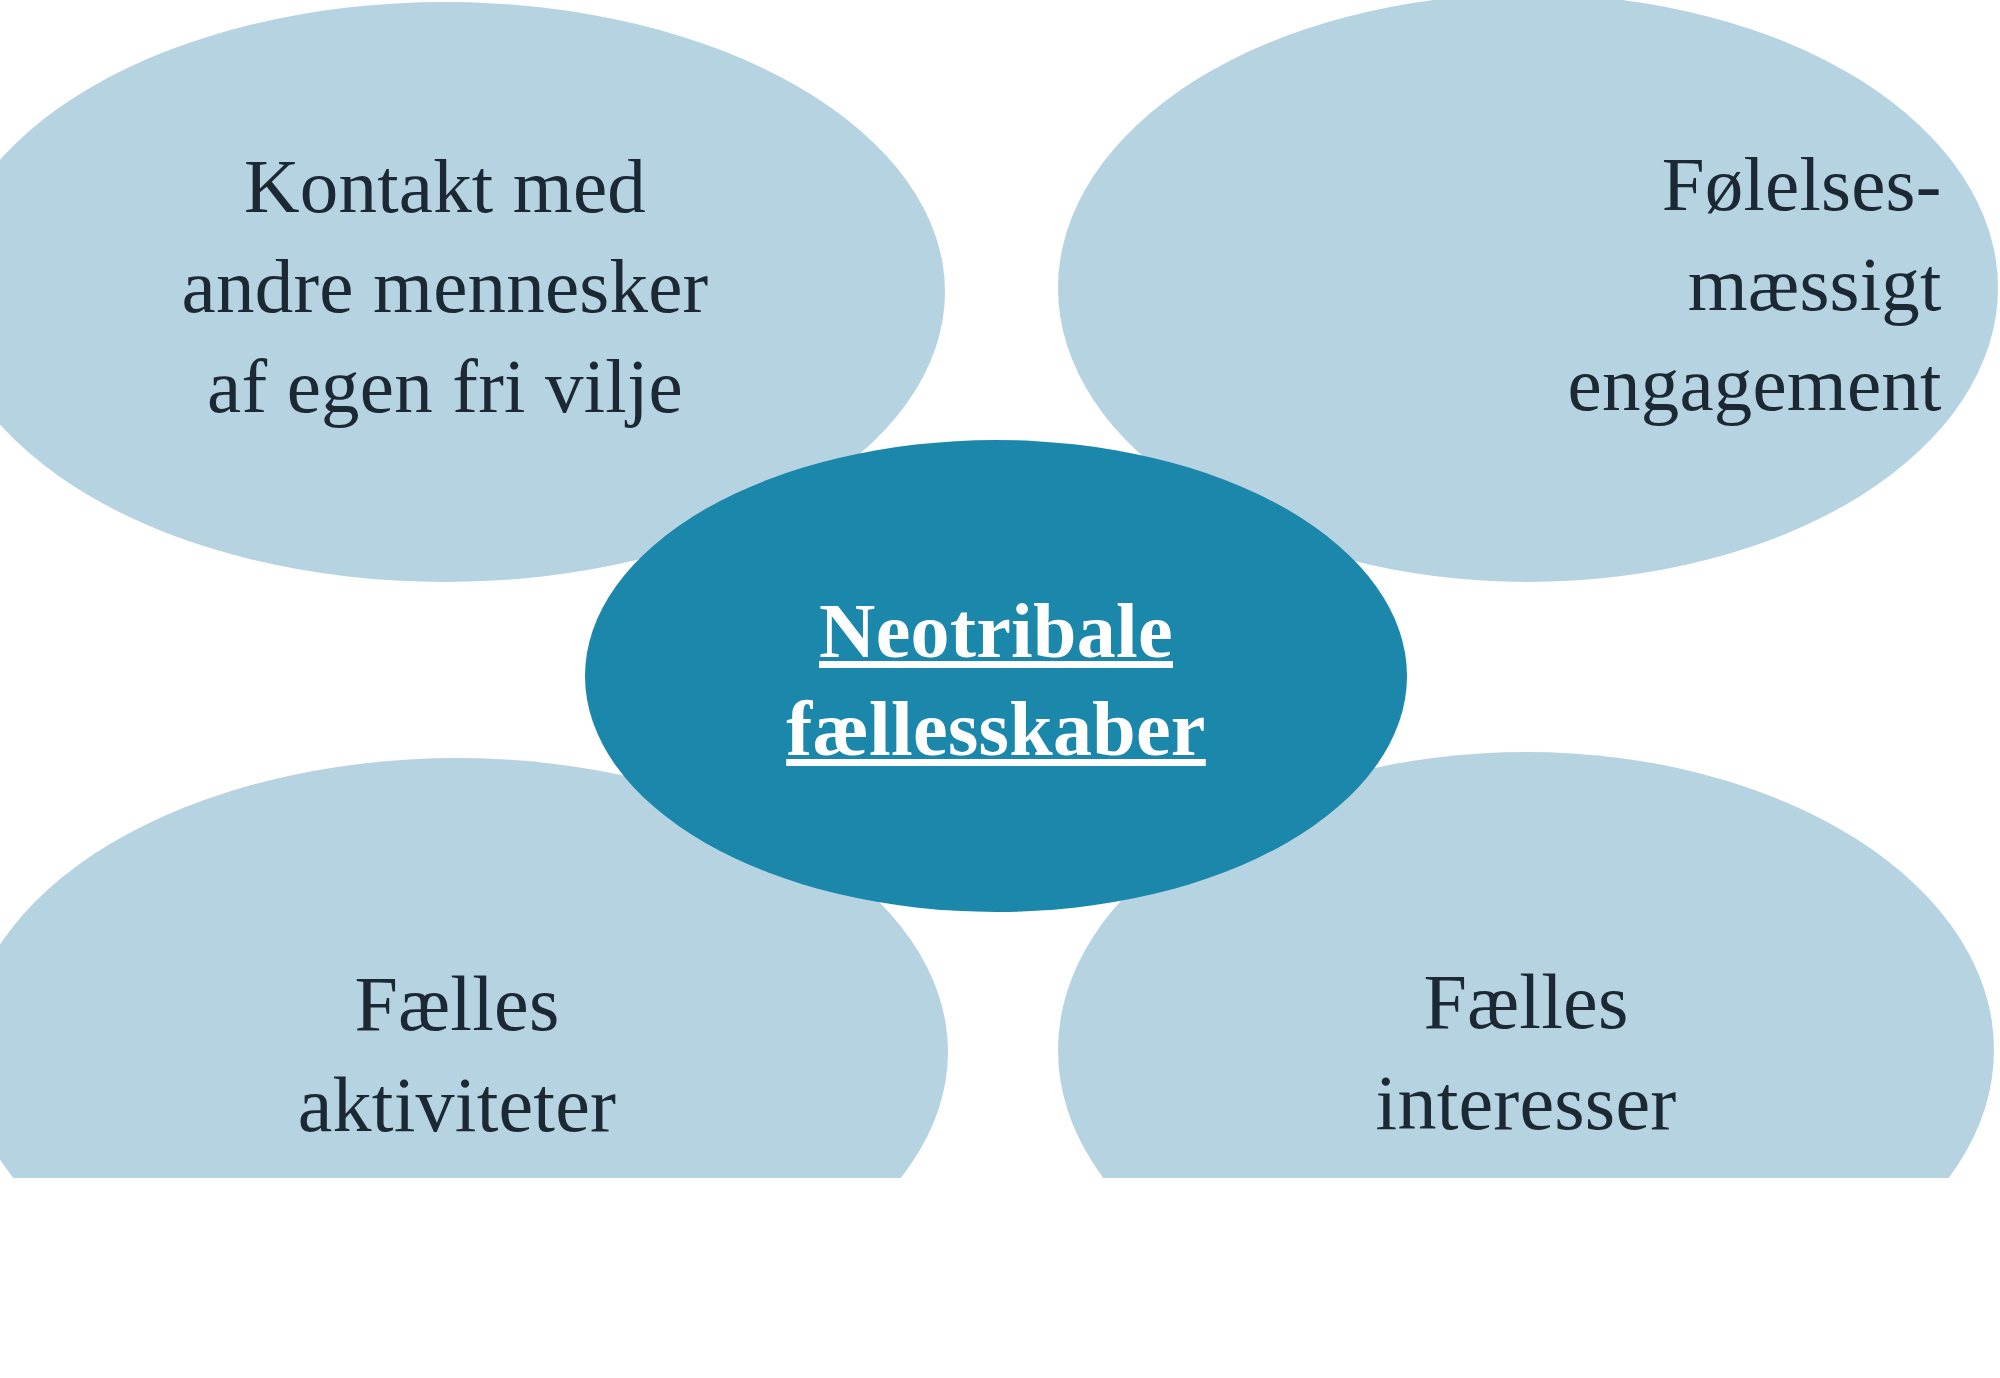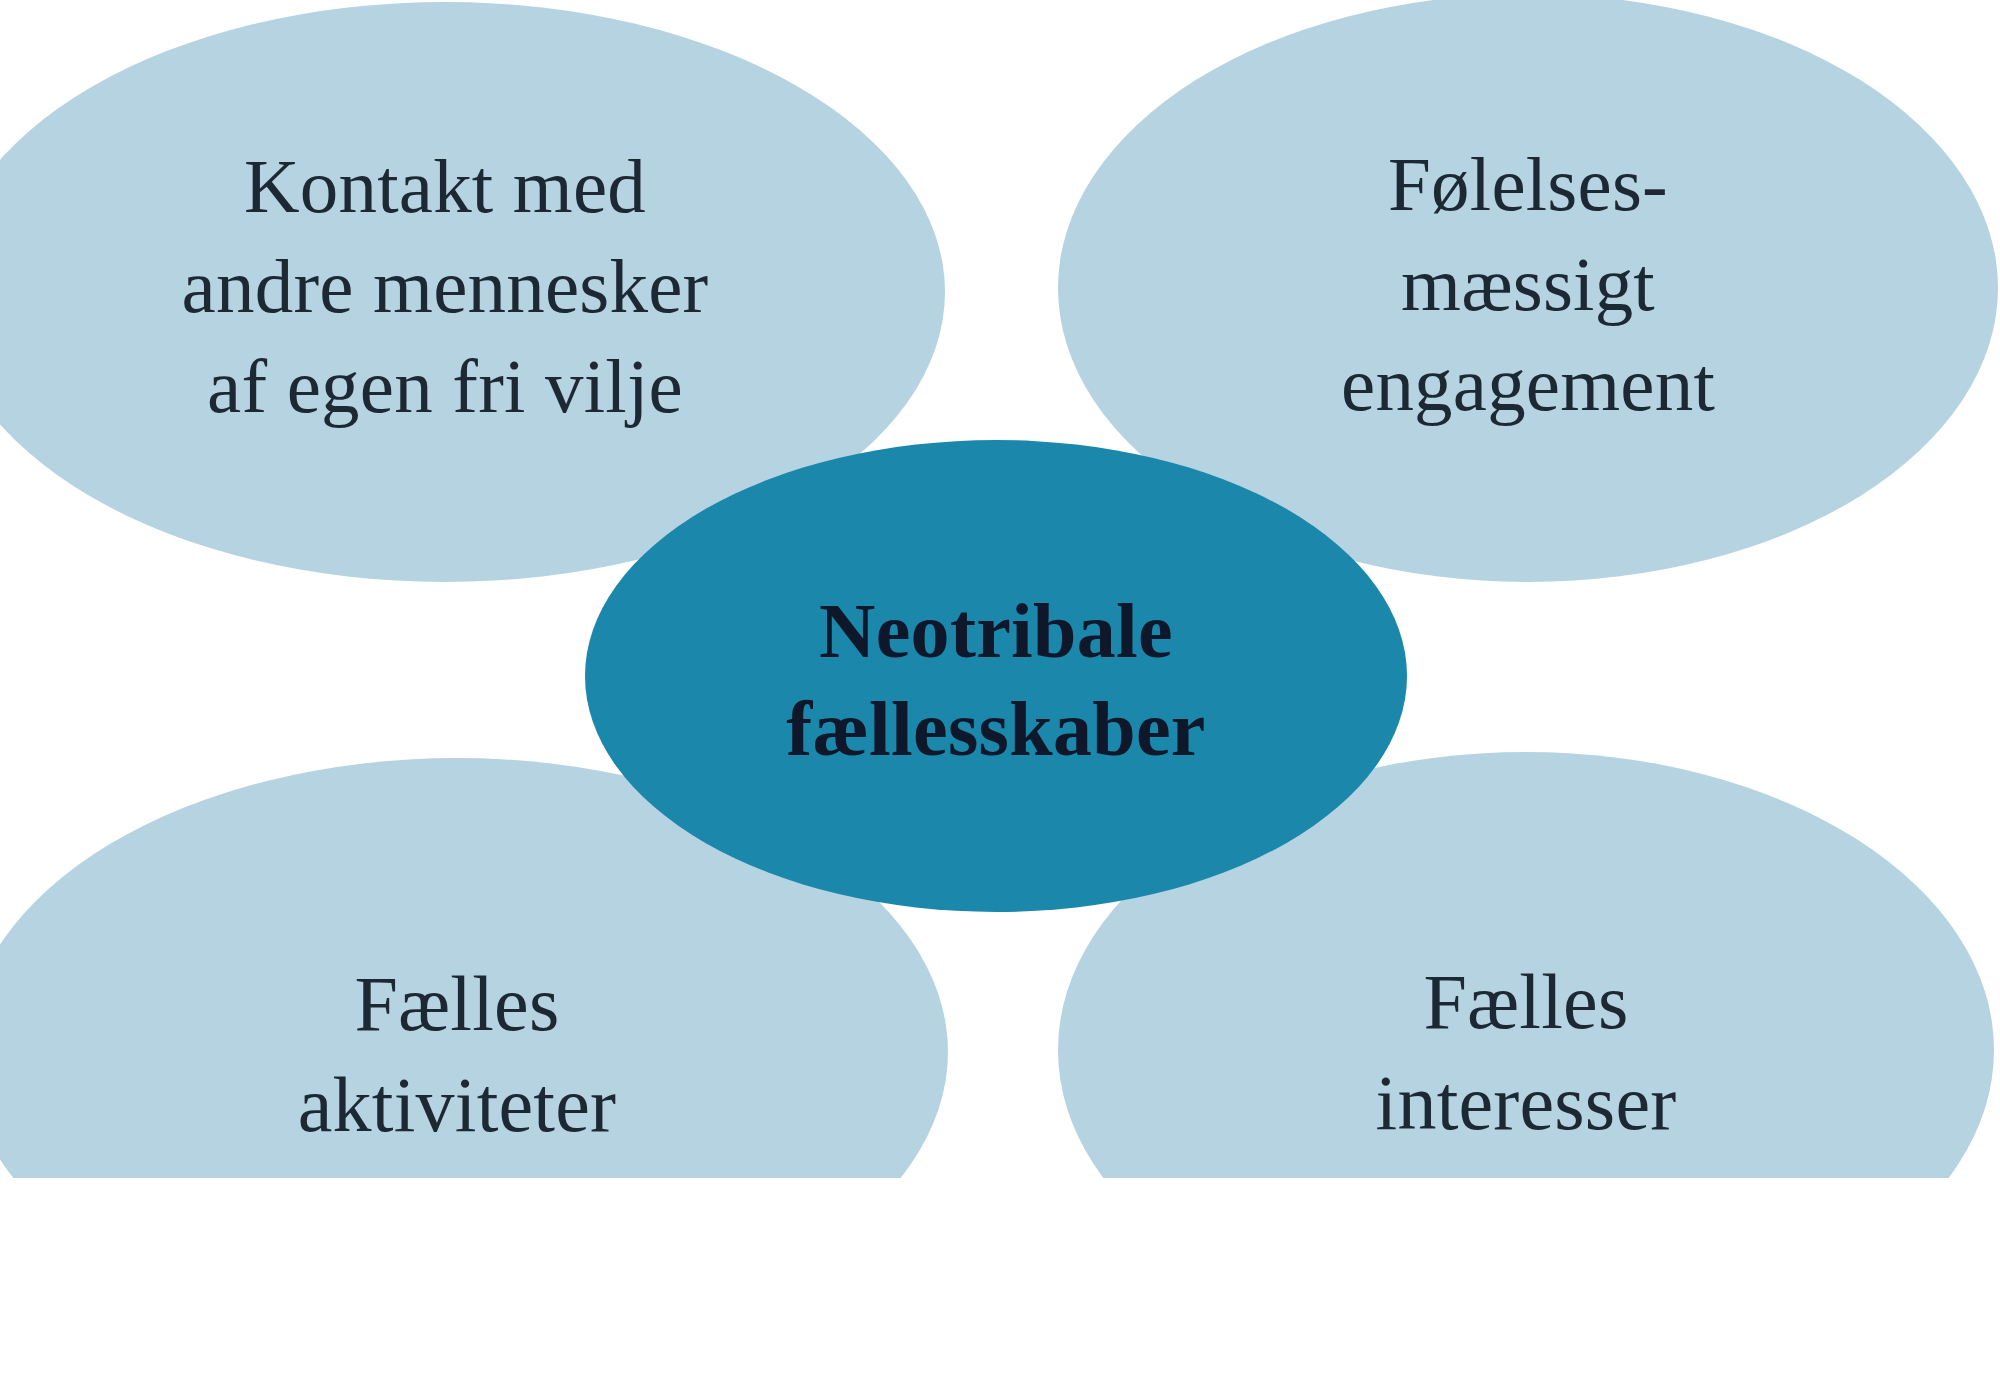--- a/index.html
+++ b/index.html
@@ -26,22 +26,23 @@
     justify-content: center;
     text-align: center;
     box-sizing: border-box;
   }
   .bubble.satellite {
     background: #b6d3e2;
     color: #1c2833;
   }
   .bubble.core {
     background: #1a87ab;
-    color: #0f172a;
+    color: #ffffff;
     z-index: 5;
+    text-decoration: underline;
   }
   .bubble-label {
     width: 100%;
     padding: 0 6%;
     box-sizing: border-box;
     line-height: 1.30;
     white-space: pre-line;
   }
   
   #bubble-top-left {
@@ -80,20 +81,21 @@
     font-weight: 400;
     letter-spacing: 0.2px;
   }
   #bubble-top-left .bubble-label {
     font-size: 77px;
     transform: translateY(-6px);
   }
   #bubble-top-right .bubble-label {
     font-size: 77px;
     transform: translateY(-4px);
+    text-align: right;
   }
   #bubble-bottom-left .bubble-label,
   #bubble-bottom-right .bubble-label {
     font-size: 78px;
     transform: translateY(2px);
   }
   .bubble.core .bubble-label {
     font-size: 78px;
     font-weight: 700;
     line-height: 1.26;

